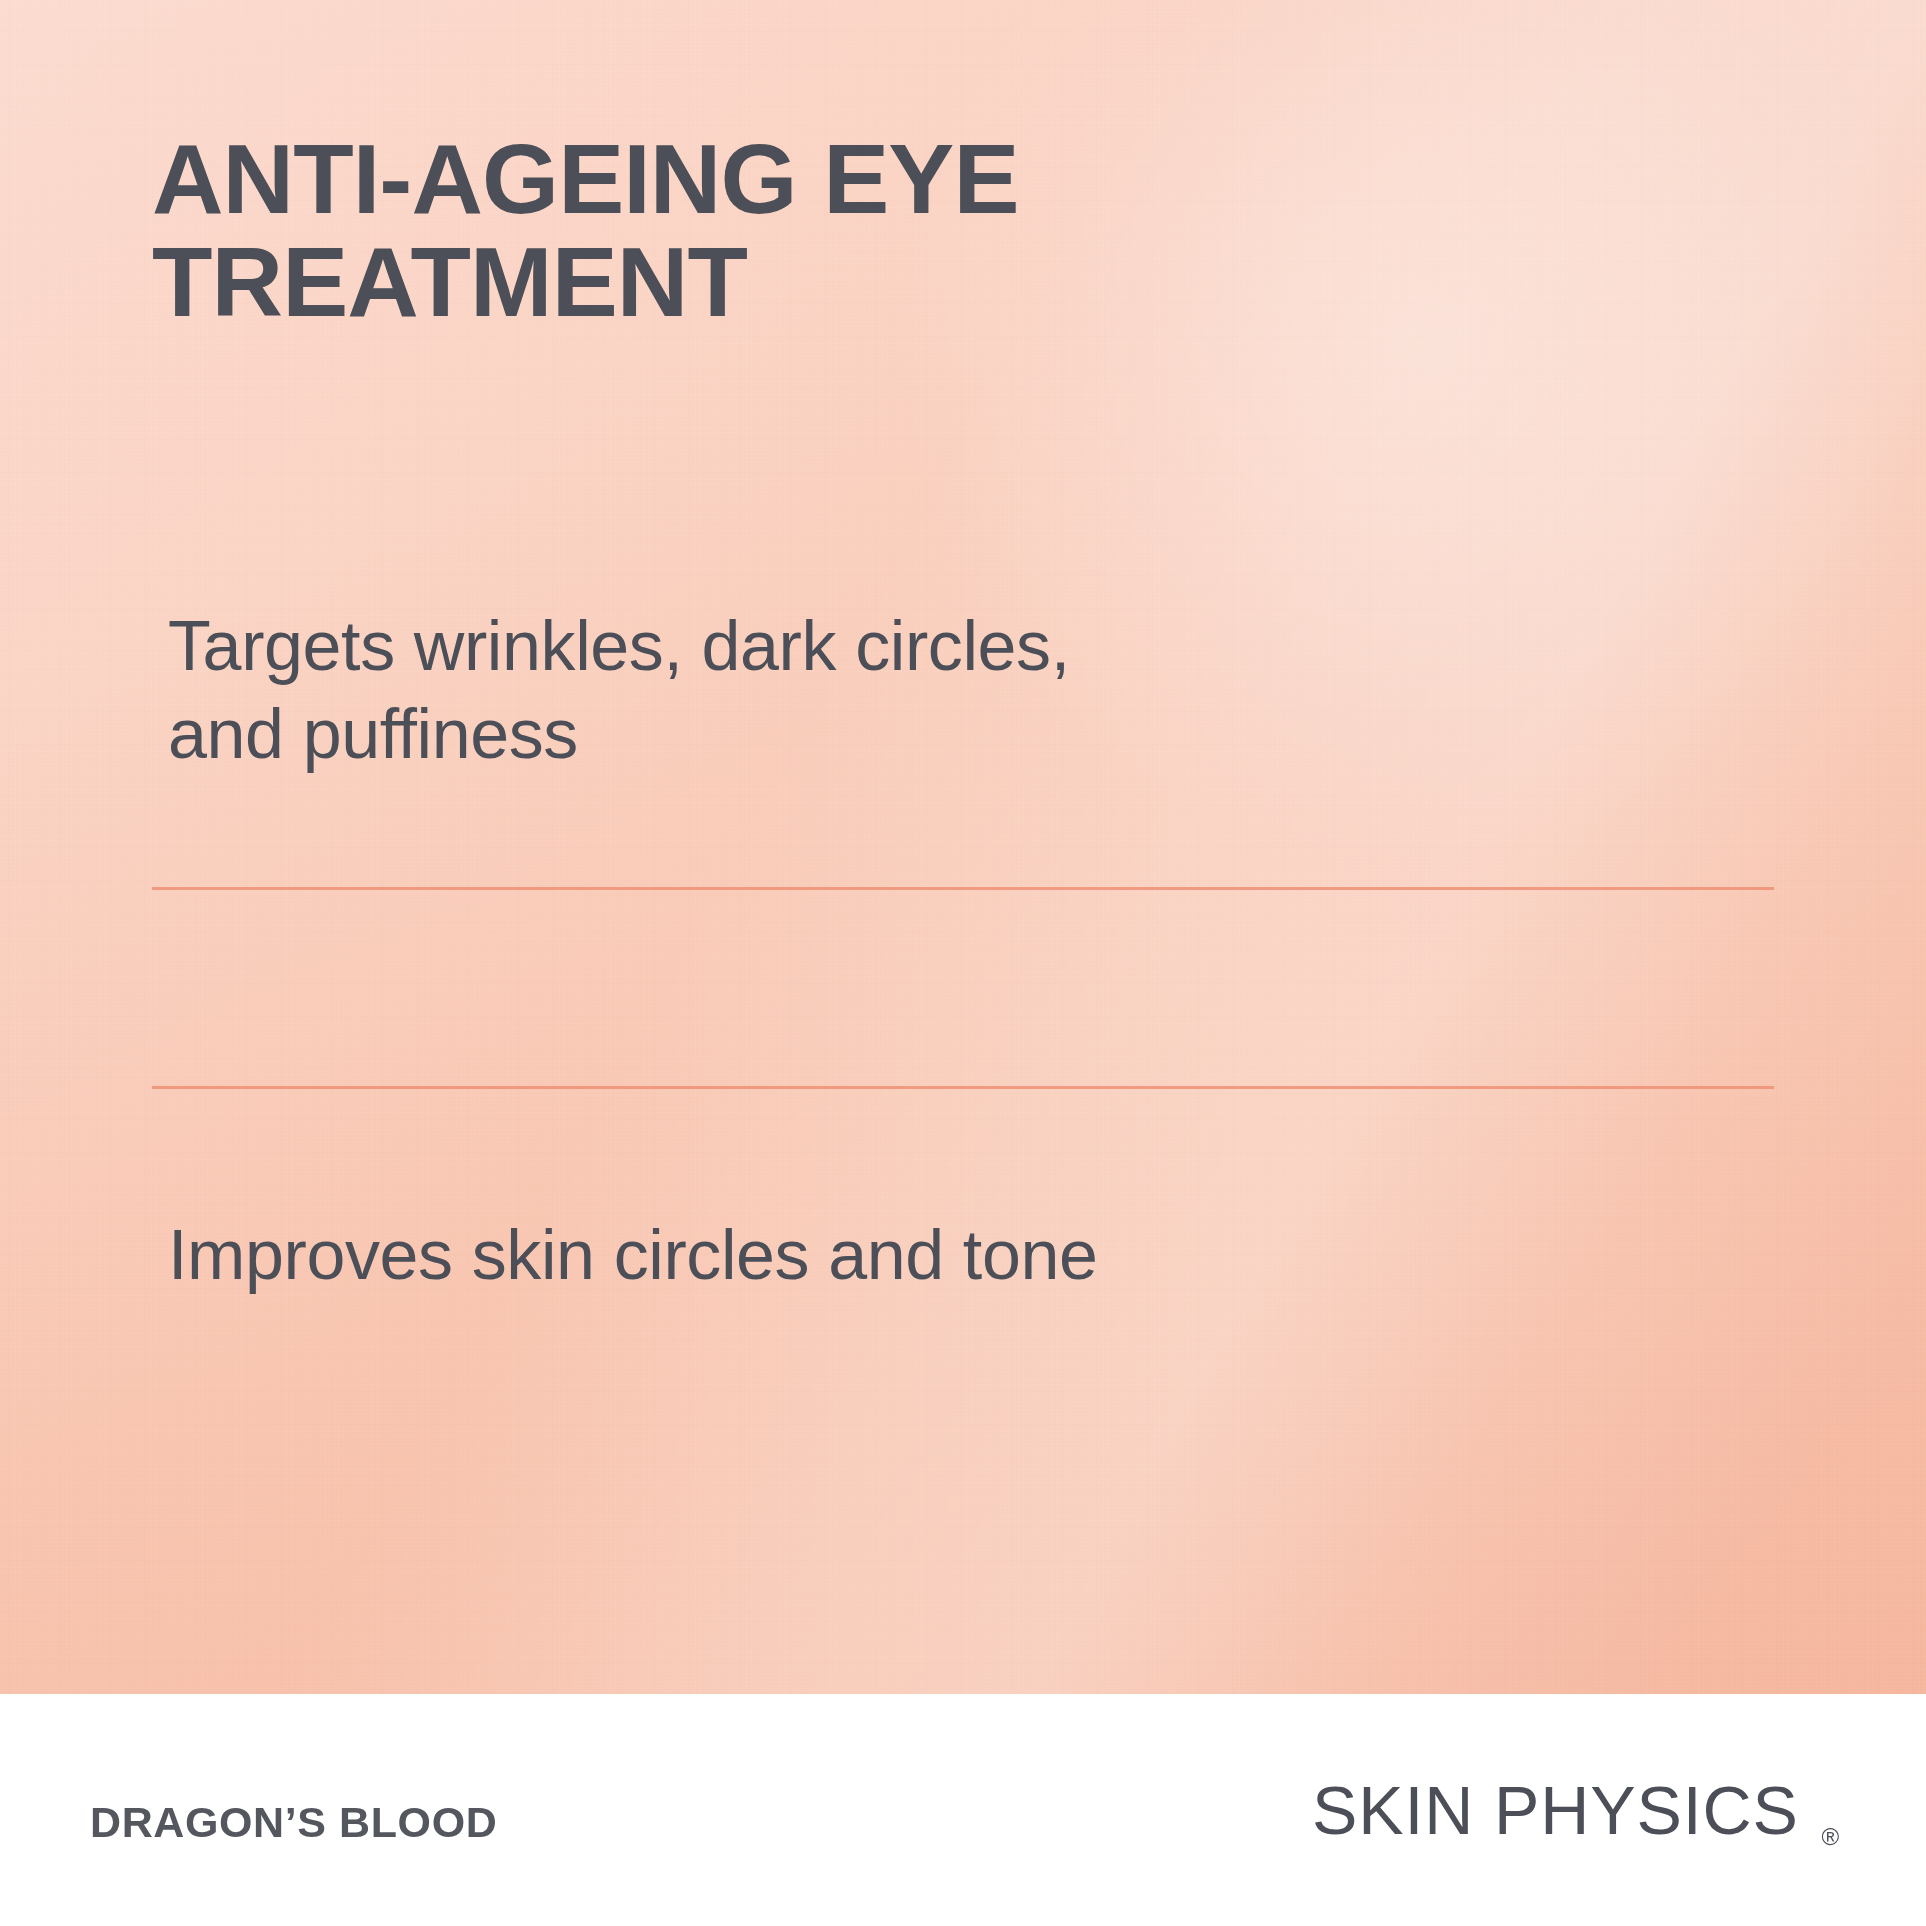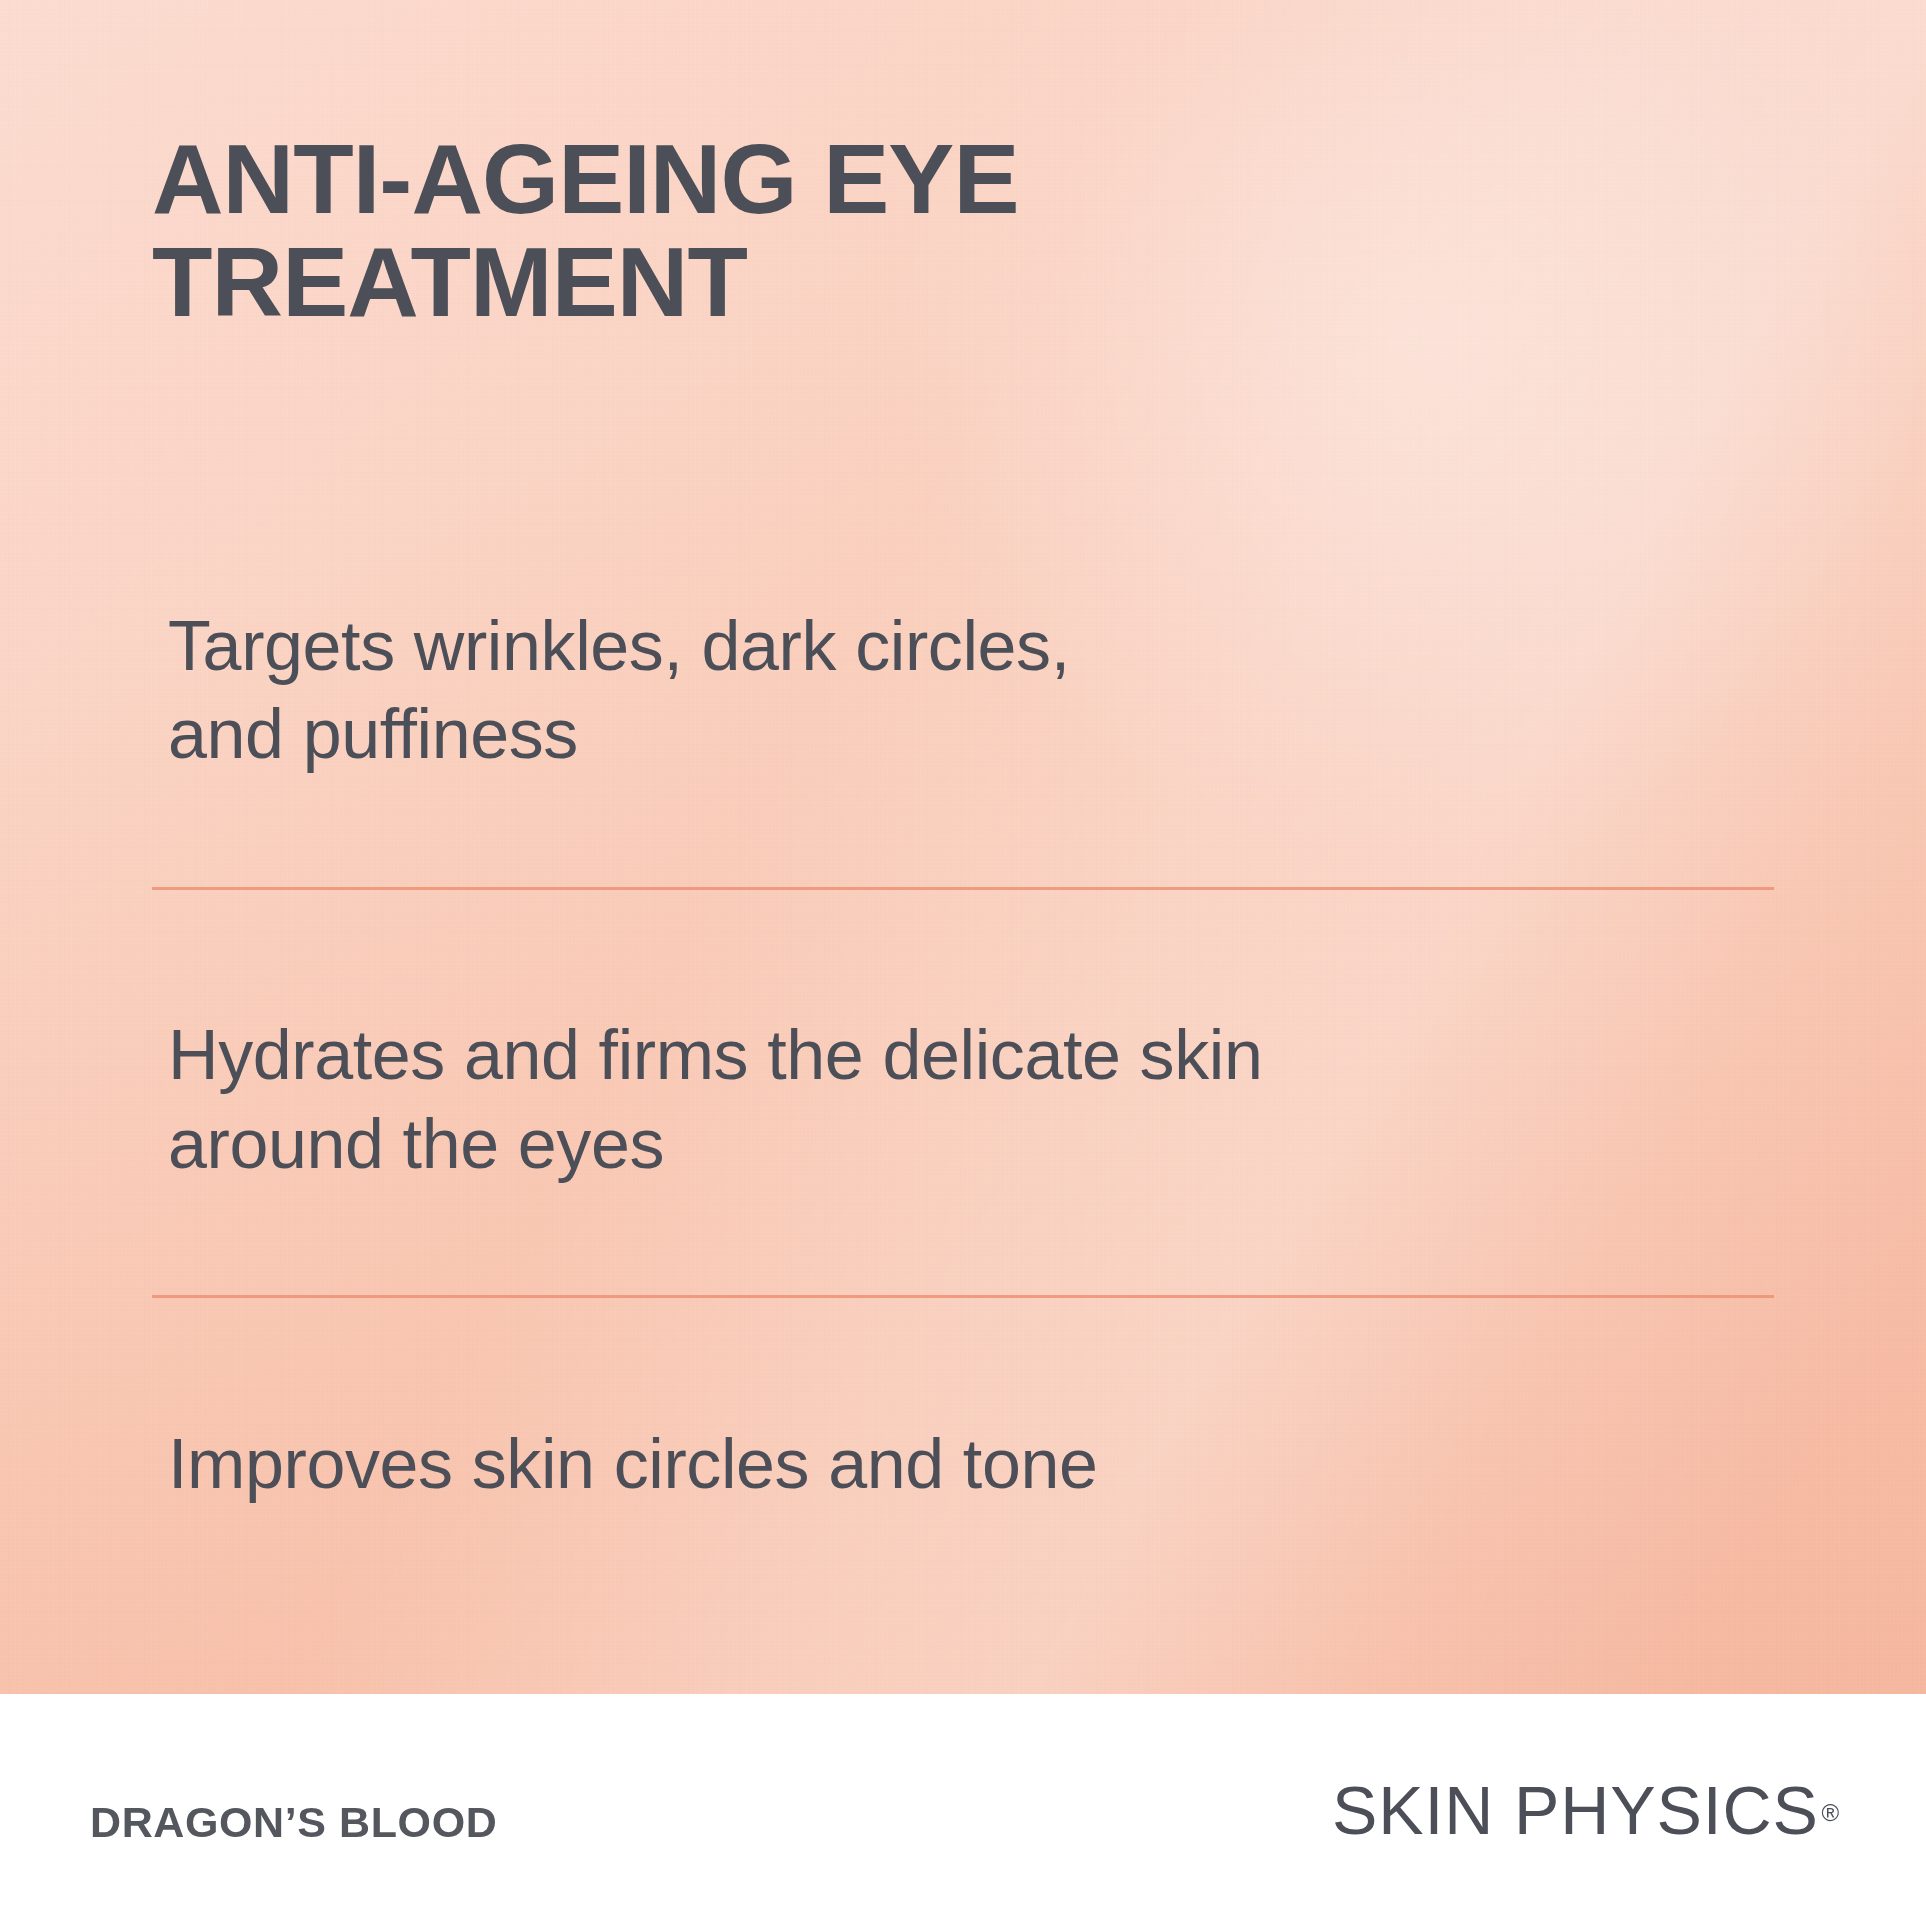--- a/index.html
+++ b/index.html
@@ -167,21 +167,22 @@
   }
   .footer-right {
     color: #4C4F57;
     font-family: "Liberation Sans", sans-serif;
     font-weight: 400;
     font-size: 68px;
     letter-spacing: 0.9px;
     text-transform: uppercase;
     white-space: nowrap;
     display: flex;
-    align-items: center;
+    align-items: flex-end;
+    gap: 20px;
   }
   .reg-mark {
     font-size: 24px;
     line-height: 1;
     margin-top: 5.1px;
     margin-left: 2.6px;
   }
 </style>
 </head>
 <body>
@@ -202,24 +203,20 @@
 
         <div class="feature">
           <p class="feature-text">Targets wrinkles, dark circles,
 and puffiness</p>
         </div>
 
         <div class="gap-a"></div>
         <hr class="divider">
         <div class="gap-b"></div>
 
-        <div class="feature">
-          <p class="feature-text">Hydrates and firms the delicate skin
-around the eyes</p>
-        </div>
 
         <div class="gap-c"></div>
         <hr class="divider">
         <div class="gap-d"></div>
 
         <div class="feature">
           <p class="feature-text">Improves skin circles and tone</p>
         </div>
 
       </div>

